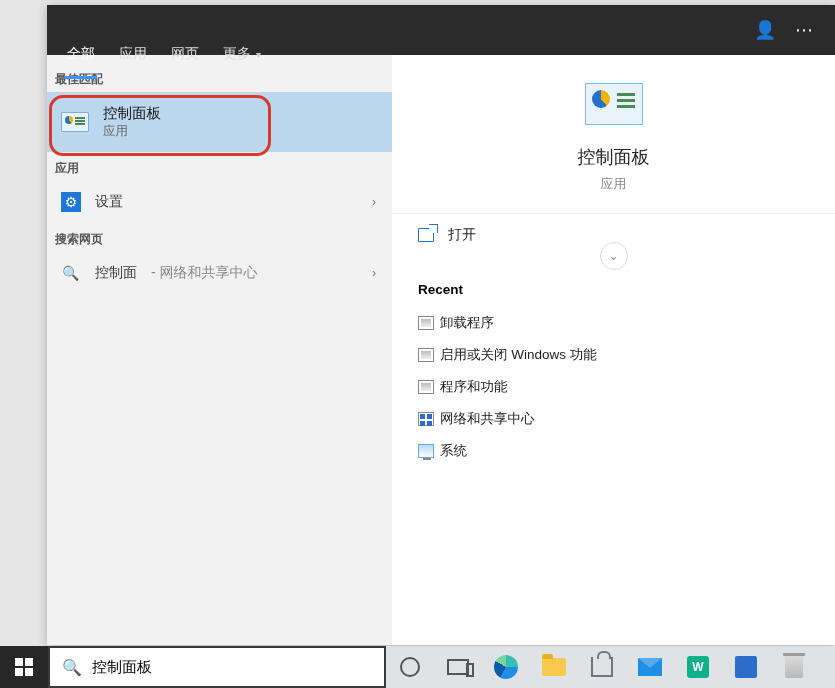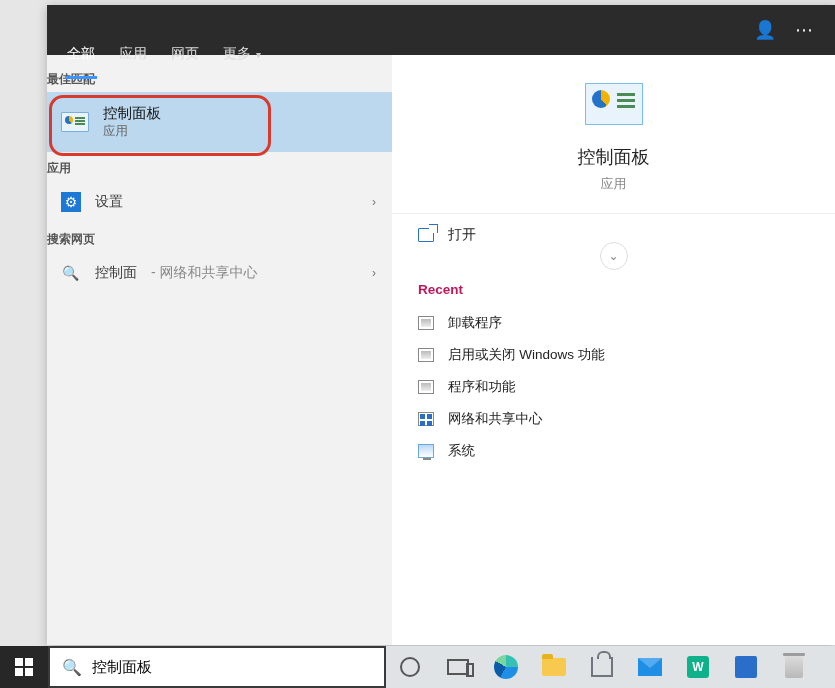--- a/index.html
+++ b/index.html
@@ -12,21 +12,21 @@
   .tab { height:100%; display:flex; align-items:center; padding:0 12px; font-size:14px; color:#ddd; position:relative; cursor:pointer; }
   .tab.active { color:#fff; }
   .tab.active::after { content:""; position:absolute; bottom:0; left:10px; right:10px; height:3px; background:#3d94ff; }
   .tab .chev { margin-left:5px; font-size:10px; color:#ccc; }
   .tabs-right { display:flex; align-items:center; gap:18px; padding-right:14px; }
   .tabs-right span { font-size:18px; color:#eee; cursor:pointer; }
 
   .panel-body { display:flex; height:calc(100% - 50px); }
 
   .left-col { width:345px; background:#f2f2f2; padding-top:8px; }
-  .section-label { font-size:12px; font-weight:600; color:#555; padding:8px 0 4px; }
+  .section-label { font-size:12px; font-weight:600; color:#555; padding:8px 8px 4px; }
   .best-item { height:60px; background:#bcd8ee; display:flex; align-items:center; padding:0 14px; gap:14px; cursor:pointer; }
   .best-item .ico { width:28px; height:20px; background:#e9f3fc; border:1px solid #7aaedc; border-radius:1px; position:relative; }
   .best-item .ico::before { content:""; position:absolute; left:3px; top:3px; width:8px; height:8px; border-radius:50%; background:conic-gradient(#f2b200 0 140deg, #2471c9 140deg 360deg); }
   .best-item .ico::after { content:""; position:absolute; right:3px; top:4px; width:10px; height:2px; background:#4c8a56; box-shadow:0 3px 0 #4c8a56, 0 6px 0 #4c8a56; }
   .best-item .txt .t1 { font-size:14.5px; color:#111; }
   .best-item .txt .t2 { font-size:12.5px; color:#666; }
 
   .hl-box { position:absolute; left:2px; top:90px; width:222px; height:61px; border:3px solid #d83a2d; border-radius:14px; pointer-events:none; }
 
   .row-item { height:42px; display:flex; align-items:center; padding:0 14px; gap:14px; cursor:pointer; position:relative; }
@@ -45,22 +45,22 @@
 
   .actions { width:100%; margin-top:20px; border-top:1px solid #eee; }
   .act-row { height:42px; display:flex; align-items:center; gap:14px; padding:0 26px; cursor:pointer; }
   .act-ico { width:16px; height:14px; border:1.5px solid #2972c8; border-radius:1px; position:relative; }
   .act-ico::after { content:""; position:absolute; right:-5px; top:-5px; width:8px; height:8px; border-top:1.5px solid #2972c8; border-right:1.5px solid #2972c8; background:#fff; }
   .act-label { font-size:14px; color:#222; }
 
   .expand-btn { width:28px; height:28px; border:1px solid #ddd; border-radius:50%; background:#fff; display:flex; align-items:center; justify-content:center; color:#888; font-size:12px; margin:0 auto; margin-top:-14px; position:relative; z-index:2; cursor:pointer; }
 
   .recent-block { width:100%; padding:0 26px; margin-top:12px; }
-  .recent-title { font-size:13.5px; font-weight:600; color:#be185d; margin-bottom:10px; }
-  .rec-row { height:32px; display:flex; align-items:center; gap:14px; cursor:pointer; font-size:13.5px; color:#222; }
+  .recent-title { font-size:13.5px; font-weight:600; color:#000000; margin-bottom:10px; }
+  .rec-row { height:32px; display:flex; align-items:center; gap:6px; cursor:pointer; font-size:13.5px; color:#222; }
   .rec-ico { width:16px; height:14px; border:1px solid #888; position:relative; flex-shrink:0; }
   .rec-ico.pf::before { content:""; position:absolute; inset:2px; background:linear-gradient(#bbb,#eee); }
   .rec-ico.nw::before { content:""; position:absolute; left:1px; top:1px; width:5px; height:5px; background:#2a6ec9; box-shadow:7px 0 #2a6ec9, 0 7px #2a6ec9, 7px 7px #2a6ec9; }
   .rec-ico.sys { background:linear-gradient(#b9d8f8,#fff); border-color:#6aa7da; }
   .rec-ico.sys::after { content:""; position:absolute; left:4px; bottom:-3px; width:8px; height:2px; background:#888; }
 
   
   .taskbar { position:absolute; left:0; bottom:0; width:100%; height:42px; background:#dfe3e6; display:flex; align-items:stretch; }
   .start-btn { width:48px; background:#272727; display:flex; align-items:center; justify-content:center; cursor:pointer; }
   .win-logo { width:18px; height:18px; display:grid; grid-template-columns:1fr 1fr; grid-template-rows:1fr 1fr; gap:2px; }

